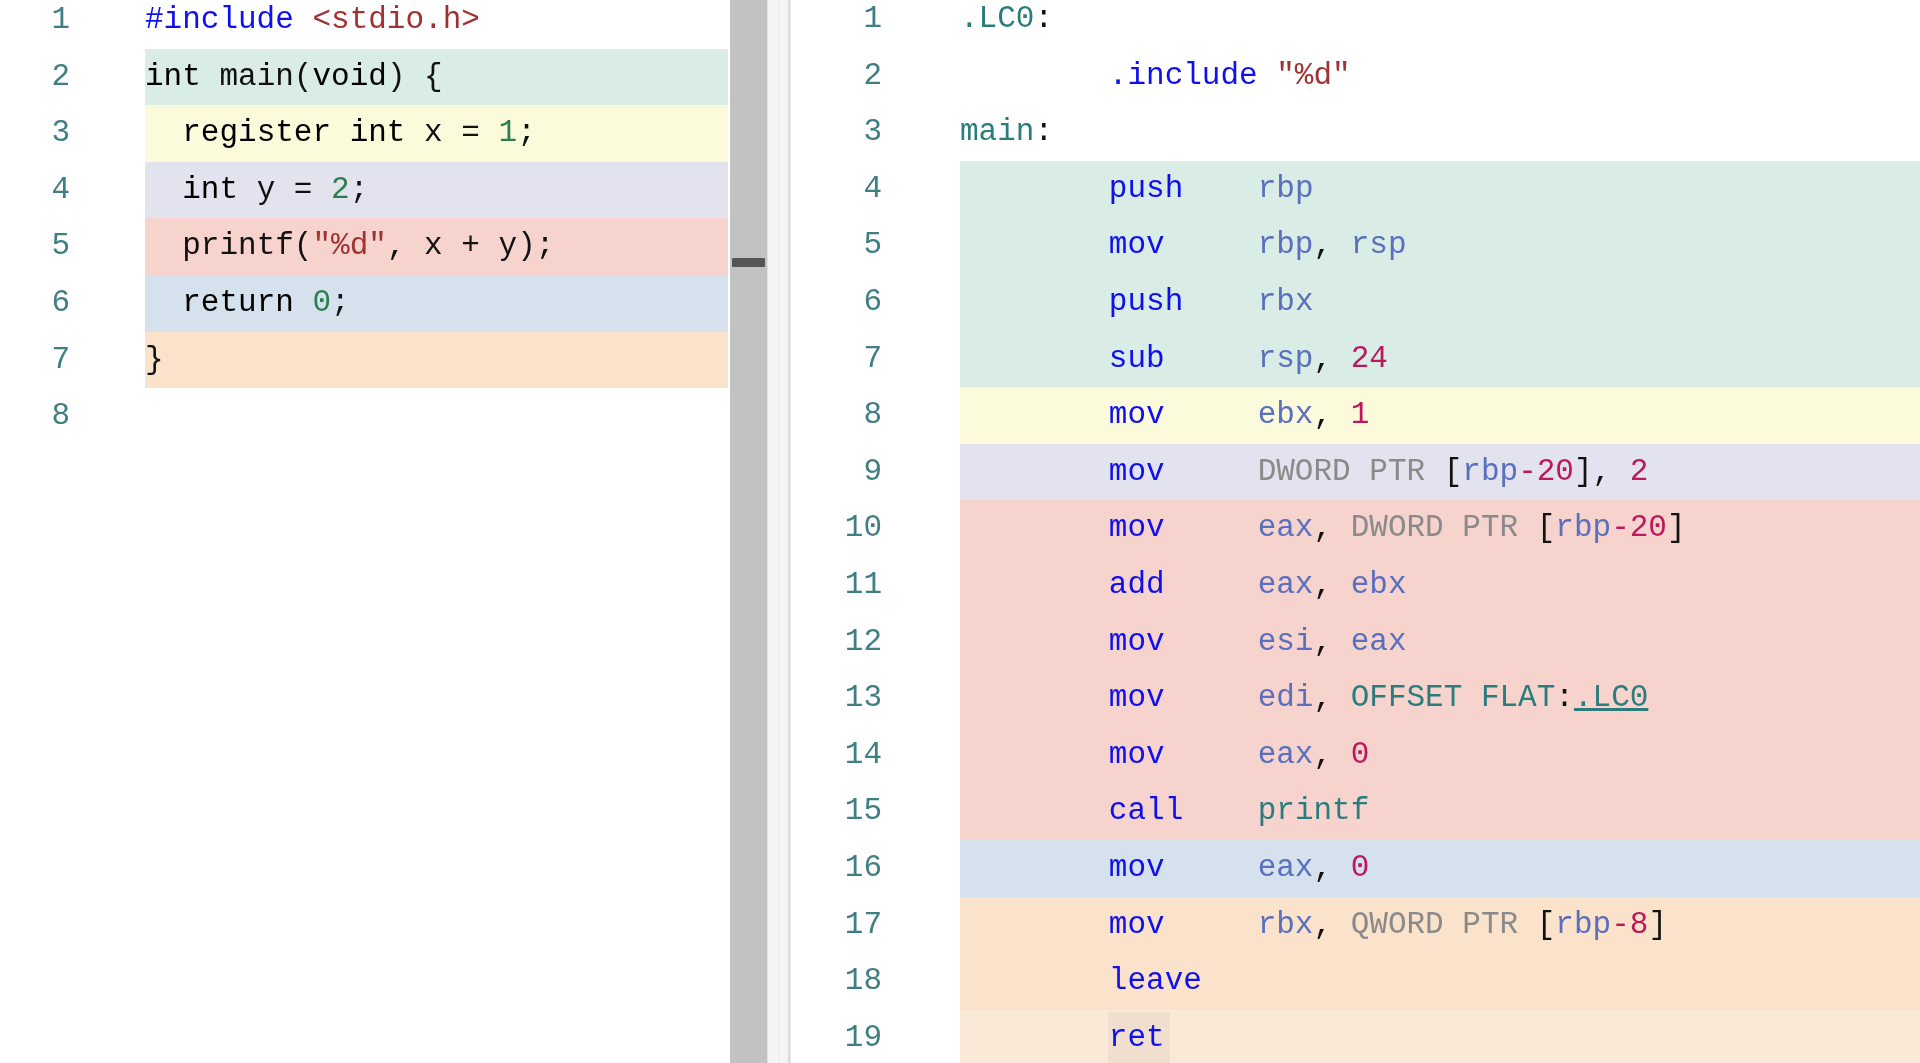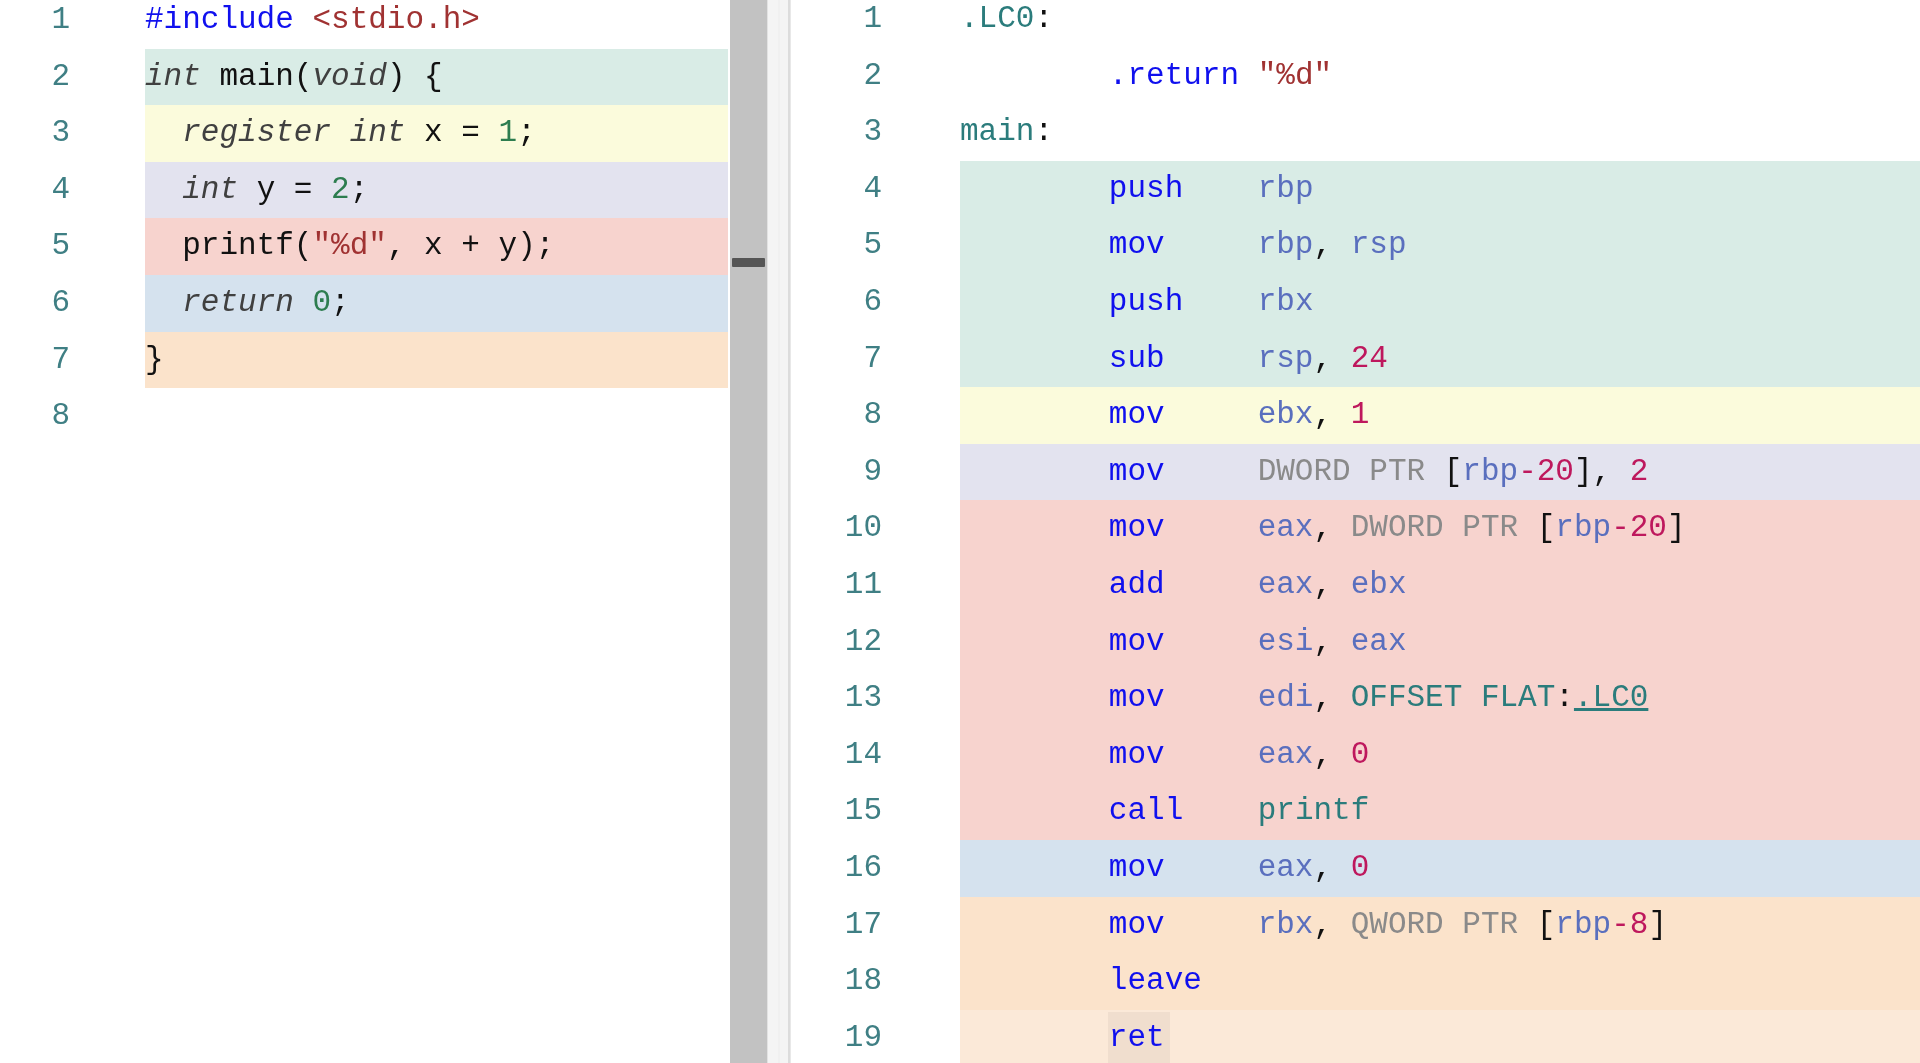--- a/index.html
+++ b/index.html
@@ -62,21 +62,21 @@
 
   .txt {
     position: absolute;
     z-index: 2;
     white-space: pre;
     font-size: 31px;
     color: #111111;
   }
 
   
-  .t-kw      { color: #404040; font-style: italic; }            
+  .t-kw      { color: #000000; }            
   .t-pre     { color: #1010ee; }            
   .t-str     { color: #a03232; }            
   .t-num     { color: #2d7d4f; }            
   .t-plain   { color: #111111; }            
   .t-op      { color: #111111; }
 
   .a-label   { color: #2b7c7c; }            
   .a-mn      { color: #1010ee; }            
   .a-reg     { color: #5a6fbe; }            
   .a-num     { color: #be185d; }            
@@ -164,21 +164,21 @@
   <div id="splitter" style="left:767px; width:23px;">
     <div id="splitter-inner-edge" style="left:0;"></div>
     <div class="splitter-grip" style="top:0; bottom:0;"></div>
     <div id="splitter-right-edge" style="right:0;"></div>
   </div>
 
   <div class="pane" id="asm-pane" style="left:790px; width:1130px;">
     <div id="right-pane-left-border" style="left:0;"></div>
     <div class="code-lines" id="asm-lines">
         <div class="line" style="top: -9px; position: absolute; left: 0px; right: 0px; height: 56.6px; line-height: 56.6px;"><div class="ln" style="left: 0px; width: 92px; top: 0px; height: 56.6px; line-height: 56.6px;">1</div><div class="txt" style="left: 170px; top: 0px; height: 56.6px; line-height: 56.6px;"><span class="a-label">.LC0</span><span class="a-punc">:</span></div></div>
-        <div class="line" style="top: 47.6px; position: absolute; left: 0px; right: 0px; height: 56.6px; line-height: 56.6px;"><div class="ln" style="left: 0px; width: 92px; top: 0px; height: 56.6px; line-height: 56.6px;">2</div><div class="txt" style="left: 170px; top: 0px; height: 56.6px; line-height: 56.6px;">        <span class="a-dir">.return</span> <span class="a-str">"%d"</span></div></div>
+        <div class="line" style="top: 47.6px; position: absolute; left: 0px; right: 0px; height: 56.6px; line-height: 56.6px;"><div class="ln" style="left: 0px; width: 92px; top: 0px; height: 56.6px; line-height: 56.6px;">2</div><div class="txt" style="left: 170px; top: 0px; height: 56.6px; line-height: 56.6px;">        <span class="a-dir">.include</span> <span class="a-str">"%d"</span></div></div>
         <div class="line" style="top: 104.2px; position: absolute; left: 0px; right: 0px; height: 56.6px; line-height: 56.6px;"><div class="ln" style="left: 0px; width: 92px; top: 0px; height: 56.6px; line-height: 56.6px;">3</div><div class="txt" style="left: 170px; top: 0px; height: 56.6px; line-height: 56.6px;"><span class="a-label">main</span><span class="a-punc">:</span></div></div>
         <div class="line" style="top: 160.8px; position: absolute; left: 0px; right: 0px; height: 56.6px; line-height: 56.6px;"><div class="hl" style="background: rgb(217, 236, 230); left: 170px; width: 1000px;"></div><div class="ln" style="left: 0px; width: 92px; top: 0px; height: 56.6px; line-height: 56.6px;">4</div><div class="txt" style="left: 170px; top: 0px; height: 56.6px; line-height: 56.6px;">        <span class="a-mn">push</span>    <span class="a-reg">rbp</span></div></div>
         <div class="line" style="top: 217.4px; position: absolute; left: 0px; right: 0px; height: 56.6px; line-height: 56.6px;"><div class="hl" style="background: rgb(217, 236, 230); left: 170px; width: 1000px;"></div><div class="ln" style="left: 0px; width: 92px; top: 0px; height: 56.6px; line-height: 56.6px;">5</div><div class="txt" style="left: 170px; top: 0px; height: 56.6px; line-height: 56.6px;">        <span class="a-mn">mov</span>     <span class="a-reg">rbp</span><span class="a-punc">,</span> <span class="a-reg">rsp</span></div></div>
         <div class="line" style="top: 274px; position: absolute; left: 0px; right: 0px; height: 56.6px; line-height: 56.6px;"><div class="hl" style="background: rgb(217, 236, 230); left: 170px; width: 1000px;"></div><div class="ln" style="left: 0px; width: 92px; top: 0px; height: 56.6px; line-height: 56.6px;">6</div><div class="txt" style="left: 170px; top: 0px; height: 56.6px; line-height: 56.6px;">        <span class="a-mn">push</span>    <span class="a-reg">rbx</span></div></div>
         <div class="line" style="top: 330.6px; position: absolute; left: 0px; right: 0px; height: 56.6px; line-height: 56.6px;"><div class="hl" style="background: rgb(217, 236, 230); left: 170px; width: 1000px;"></div><div class="ln" style="left: 0px; width: 92px; top: 0px; height: 56.6px; line-height: 56.6px;">7</div><div class="txt" style="left: 170px; top: 0px; height: 56.6px; line-height: 56.6px;">        <span class="a-mn">sub</span>     <span class="a-reg">rsp</span><span class="a-punc">,</span> <span class="a-num">24</span></div></div>
         <div class="line" style="top: 387.2px; position: absolute; left: 0px; right: 0px; height: 56.6px; line-height: 56.6px;"><div class="hl" style="background: rgb(251, 251, 220); left: 170px; width: 1000px;"></div><div class="ln" style="left: 0px; width: 92px; top: 0px; height: 56.6px; line-height: 56.6px;">8</div><div class="txt" style="left: 170px; top: 0px; height: 56.6px; line-height: 56.6px;">        <span class="a-mn">mov</span>     <span class="a-reg">ebx</span><span class="a-punc">,</span> <span class="a-num">1</span></div></div>
         <div class="line" style="top: 443.8px; position: absolute; left: 0px; right: 0px; height: 56.6px; line-height: 56.6px;"><div class="hl" style="background: rgb(227, 227, 239); left: 170px; width: 1000px;"></div><div class="ln" style="left: 0px; width: 92px; top: 0px; height: 56.6px; line-height: 56.6px;">9</div><div class="txt" style="left: 170px; top: 0px; height: 56.6px; line-height: 56.6px;">        <span class="a-mn">mov</span>     <span class="a-ptr">DWORD PTR</span> <span class="a-punc">[</span><span class="a-reg">rbp</span><span class="a-num">-20</span><span class="a-punc">]</span><span class="a-punc">,</span> <span class="a-num">2</span></div></div>
         <div class="line" style="top: 500.4px; position: absolute; left: 0px; right: 0px; height: 56.6px; line-height: 56.6px;"><div class="hl" style="background: rgb(247, 211, 206); left: 170px; width: 1000px;"></div><div class="ln" style="left: 0px; width: 92px; top: 0px; height: 56.6px; line-height: 56.6px;">10</div><div class="txt" style="left: 170px; top: 0px; height: 56.6px; line-height: 56.6px;">        <span class="a-mn">mov</span>     <span class="a-reg">eax</span><span class="a-punc">,</span> <span class="a-ptr">DWORD PTR</span> <span class="a-punc">[</span><span class="a-reg">rbp</span><span class="a-num">-20</span><span class="a-punc">]</span></div></div>
         <div class="line" style="top: 557px; position: absolute; left: 0px; right: 0px; height: 56.6px; line-height: 56.6px;"><div class="hl" style="background: rgb(247, 211, 206); left: 170px; width: 1000px;"></div><div class="ln" style="left: 0px; width: 92px; top: 0px; height: 56.6px; line-height: 56.6px;">11</div><div class="txt" style="left: 170px; top: 0px; height: 56.6px; line-height: 56.6px;">        <span class="a-mn">add</span>     <span class="a-reg">eax</span><span class="a-punc">,</span> <span class="a-reg">ebx</span></div></div>
         <div class="line" style="top: 613.6px; position: absolute; left: 0px; right: 0px; height: 56.6px; line-height: 56.6px;"><div class="hl" style="background: rgb(247, 211, 206); left: 170px; width: 1000px;"></div><div class="ln" style="left: 0px; width: 92px; top: 0px; height: 56.6px; line-height: 56.6px;">12</div><div class="txt" style="left: 170px; top: 0px; height: 56.6px; line-height: 56.6px;">        <span class="a-mn">mov</span>     <span class="a-reg">esi</span><span class="a-punc">,</span> <span class="a-reg">eax</span></div></div>

